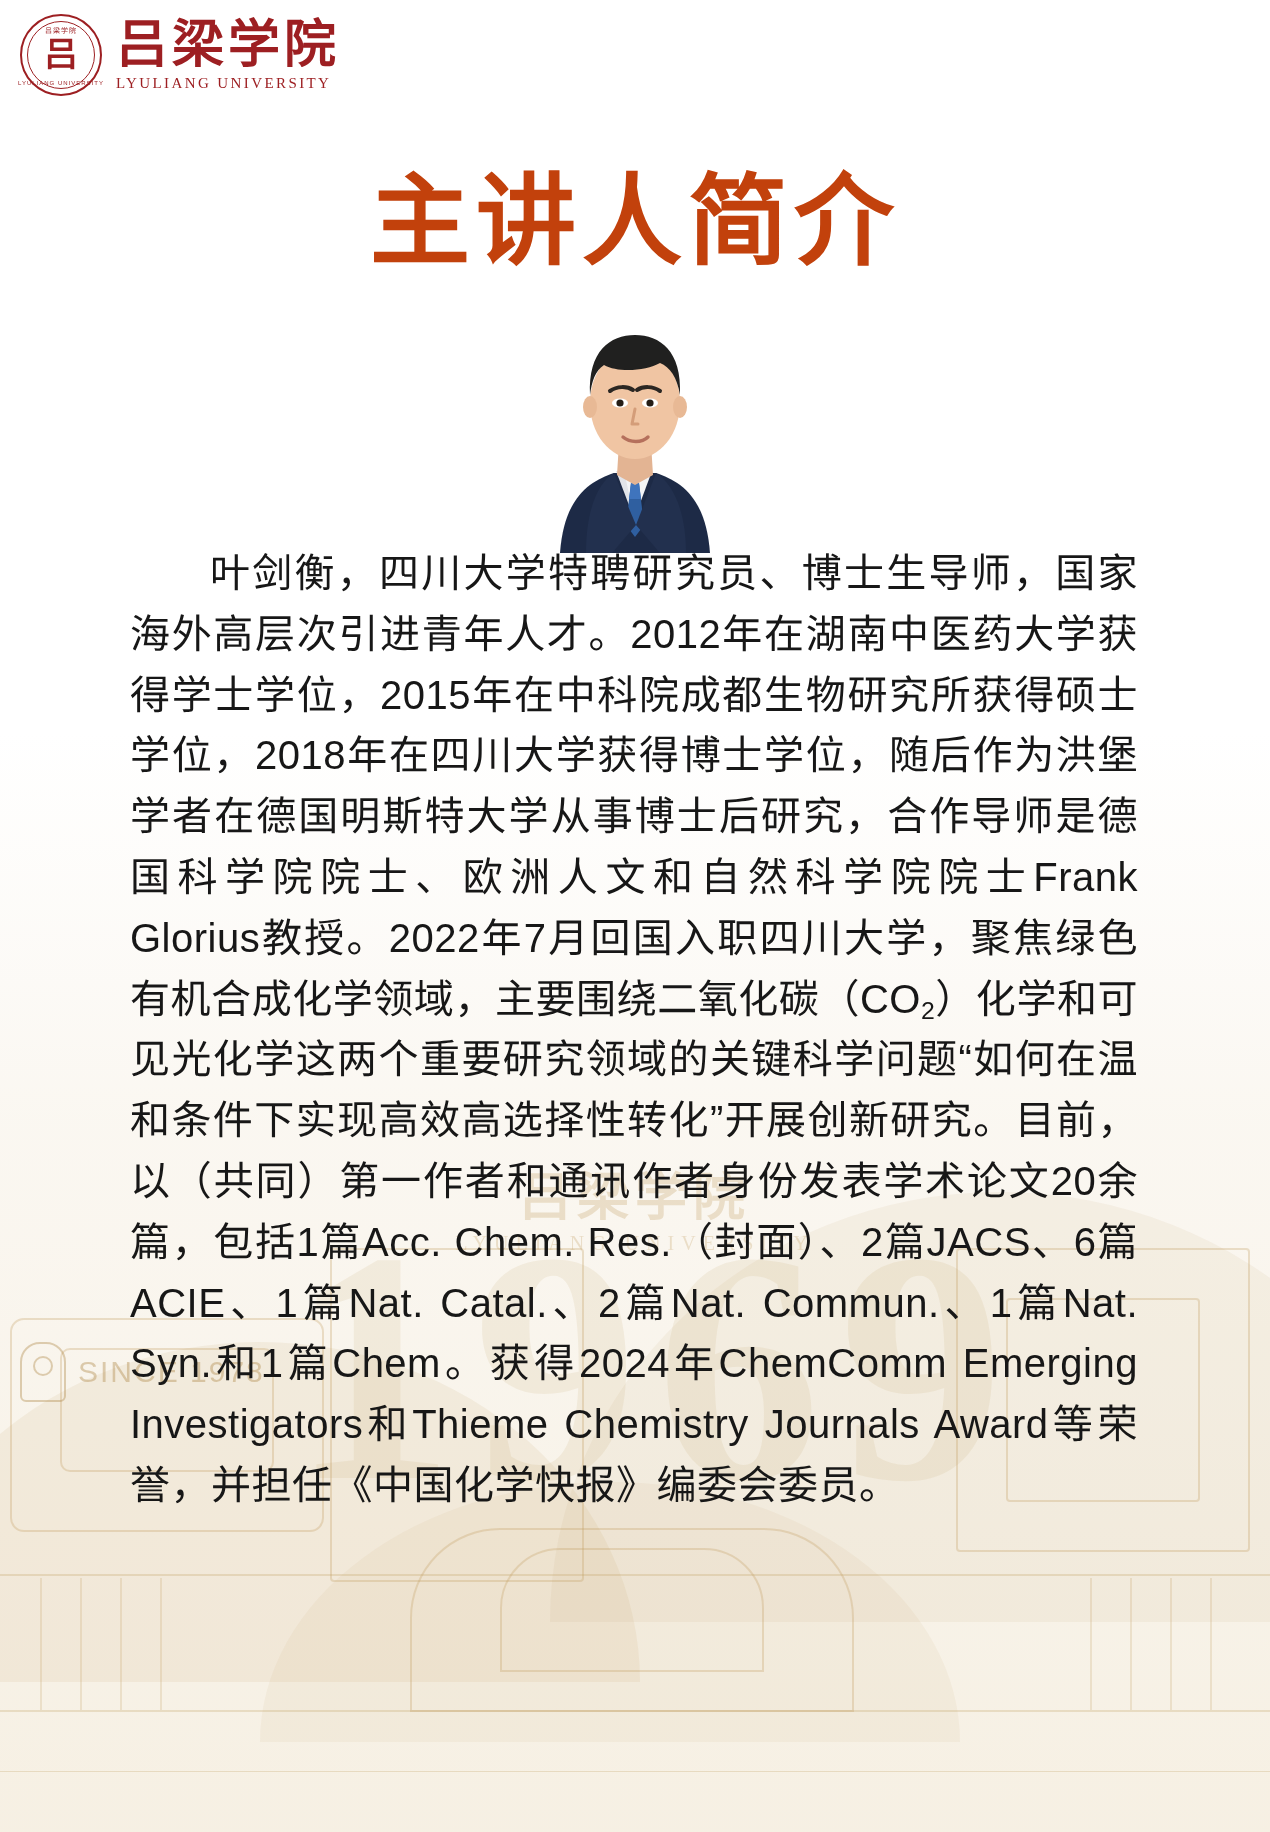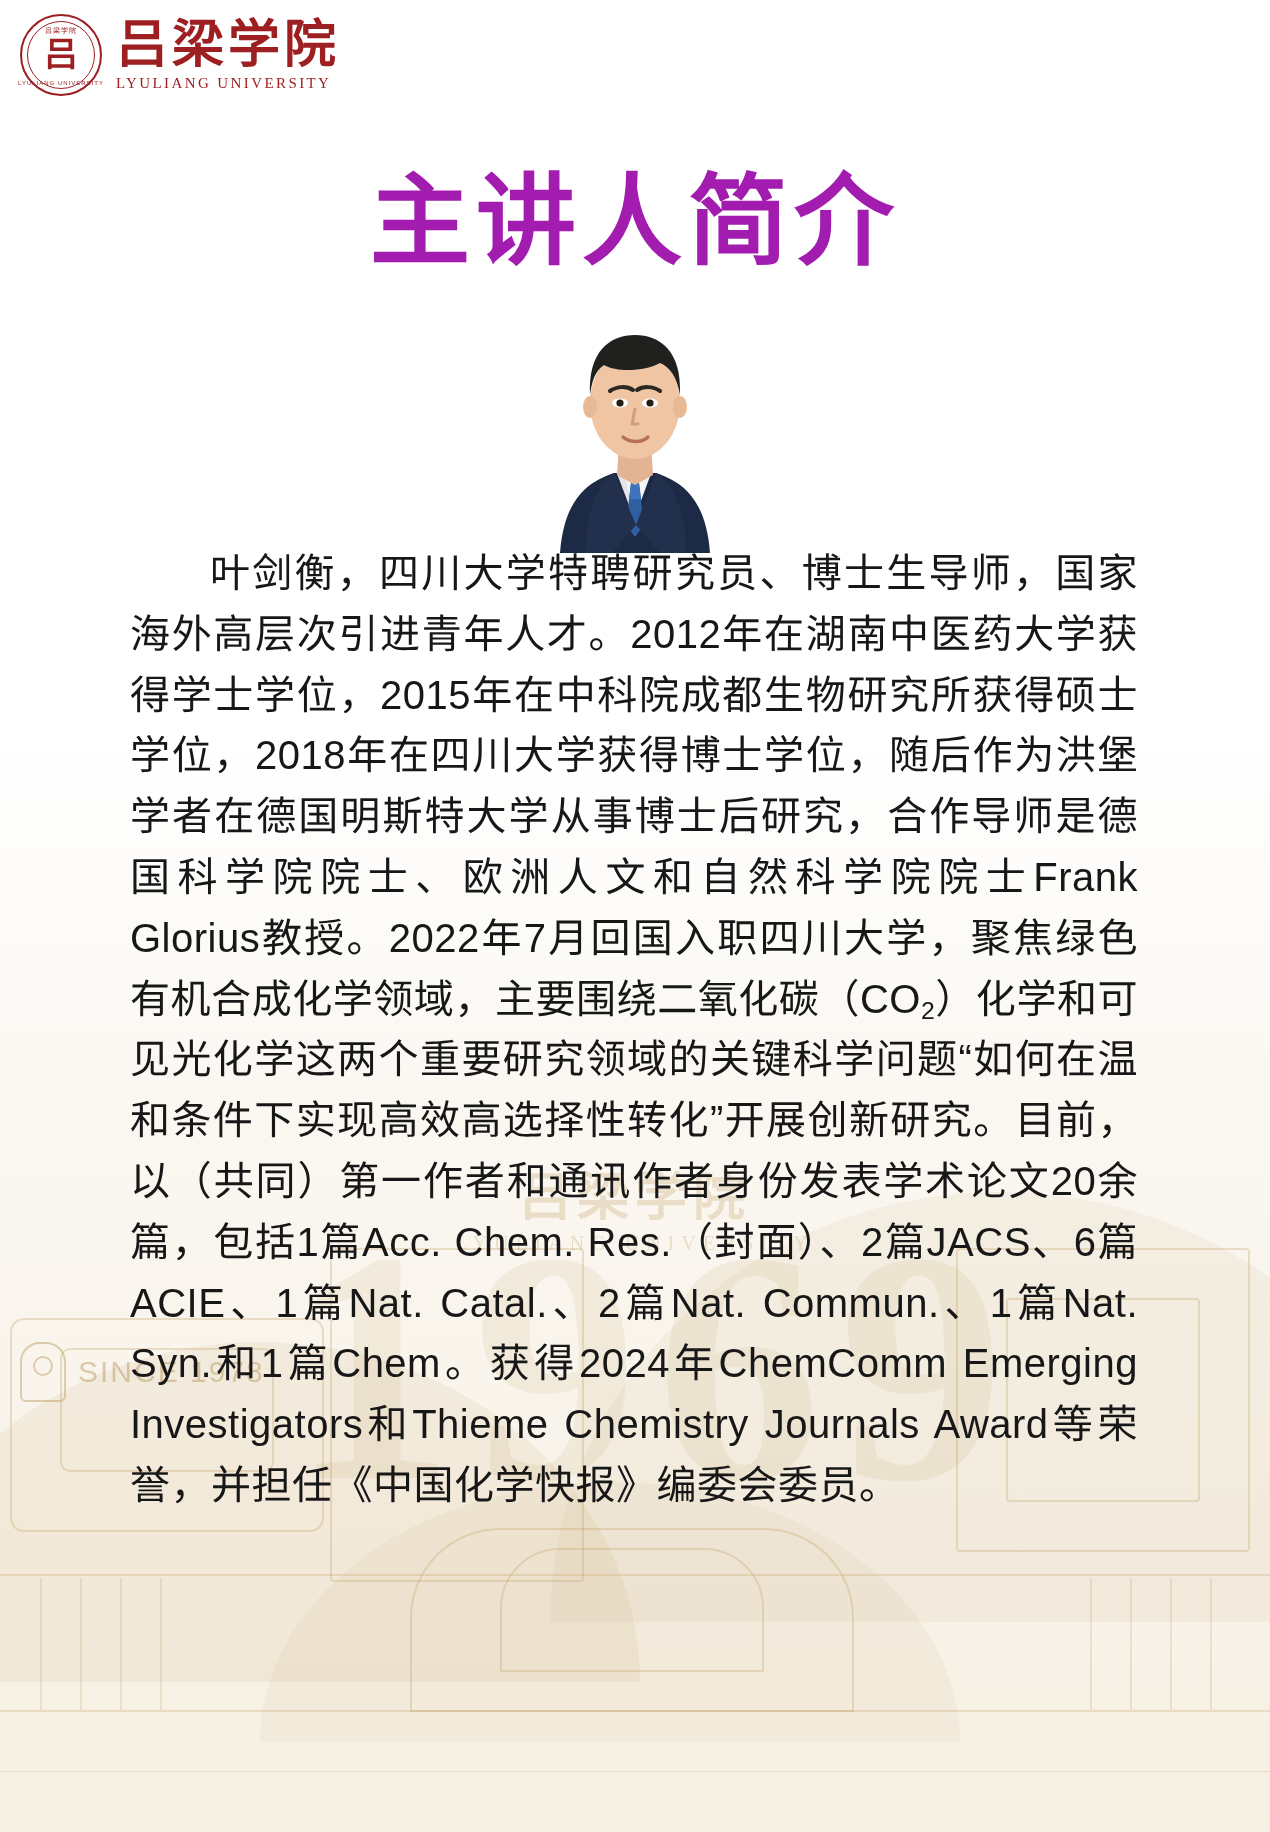--- a/index.html
+++ b/index.html
@@ -179,21 +179,21 @@
   
   .page-title {
     position: absolute;
     top: 140px;
     left: 0;
     width: 100%;
     text-align: center;
     font-size: 100px;
     font-weight: 700;
     letter-spacing: 6px;
-    color: #a21caf;
+    color: #c2410c;
     z-index: 5;
     font-family: "Liberation Sans", "DejaVu Sans", sans-serif;
   }
 
   
   .portrait {
     position: absolute;
     top: 285px;
     left: 50%;
     transform: translateX(-50%);

